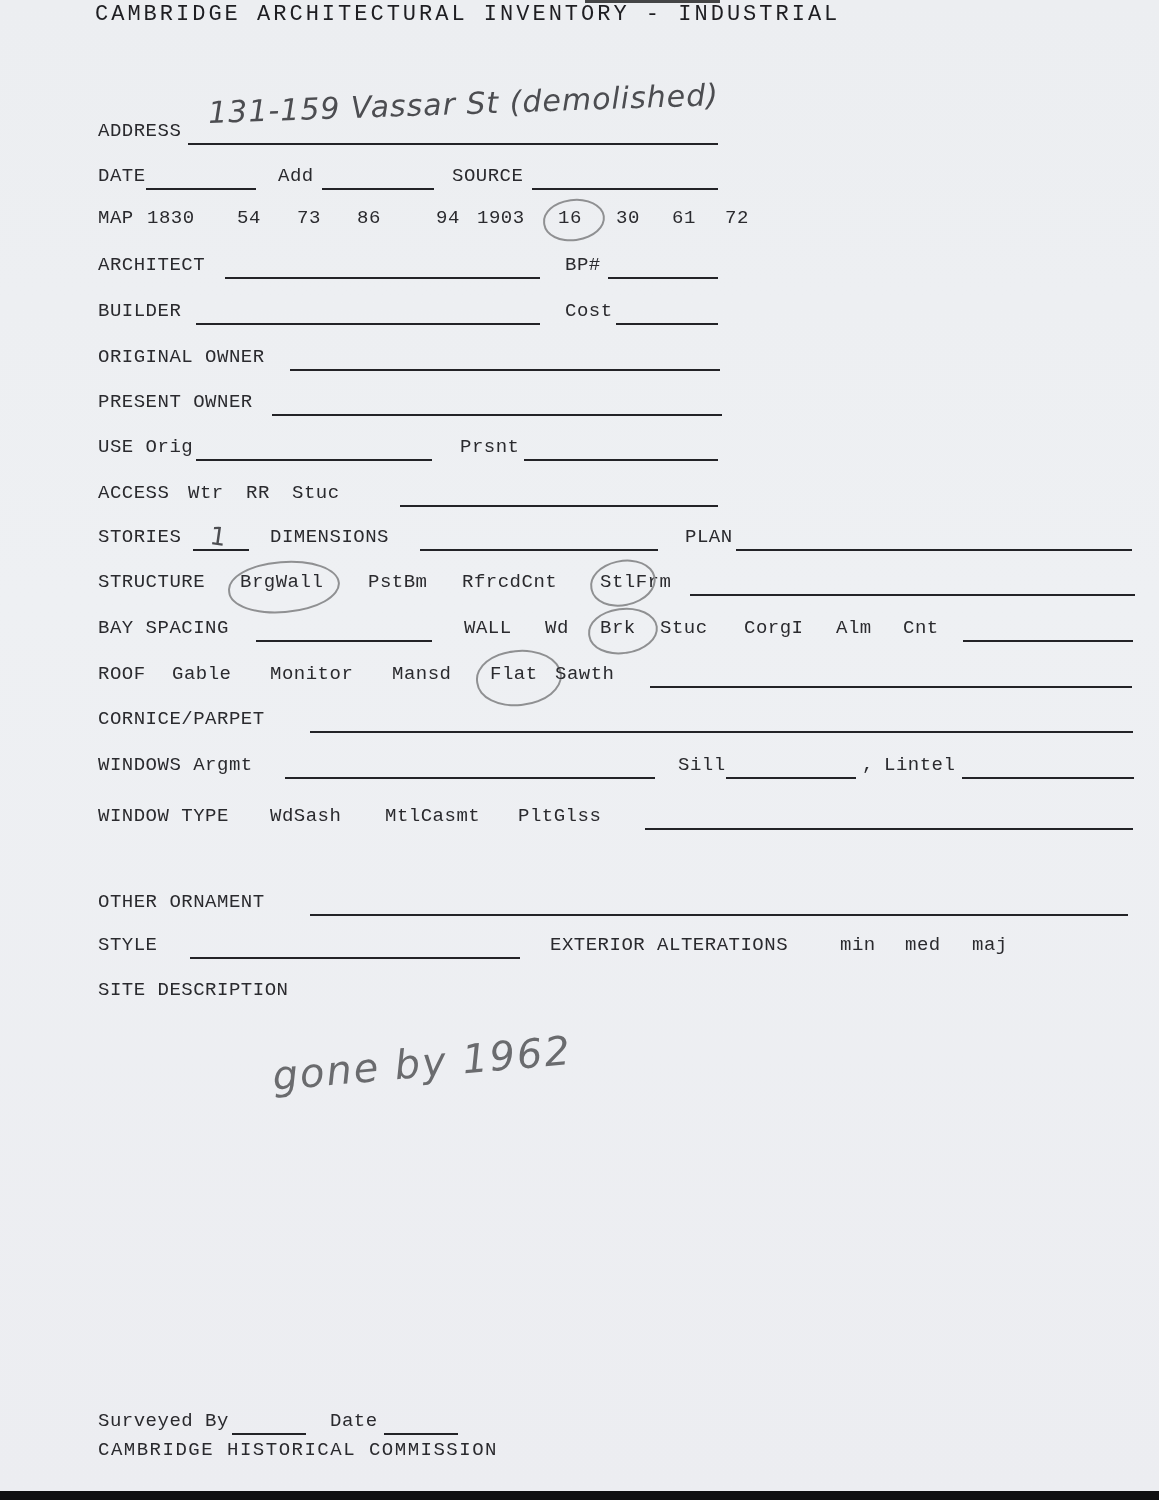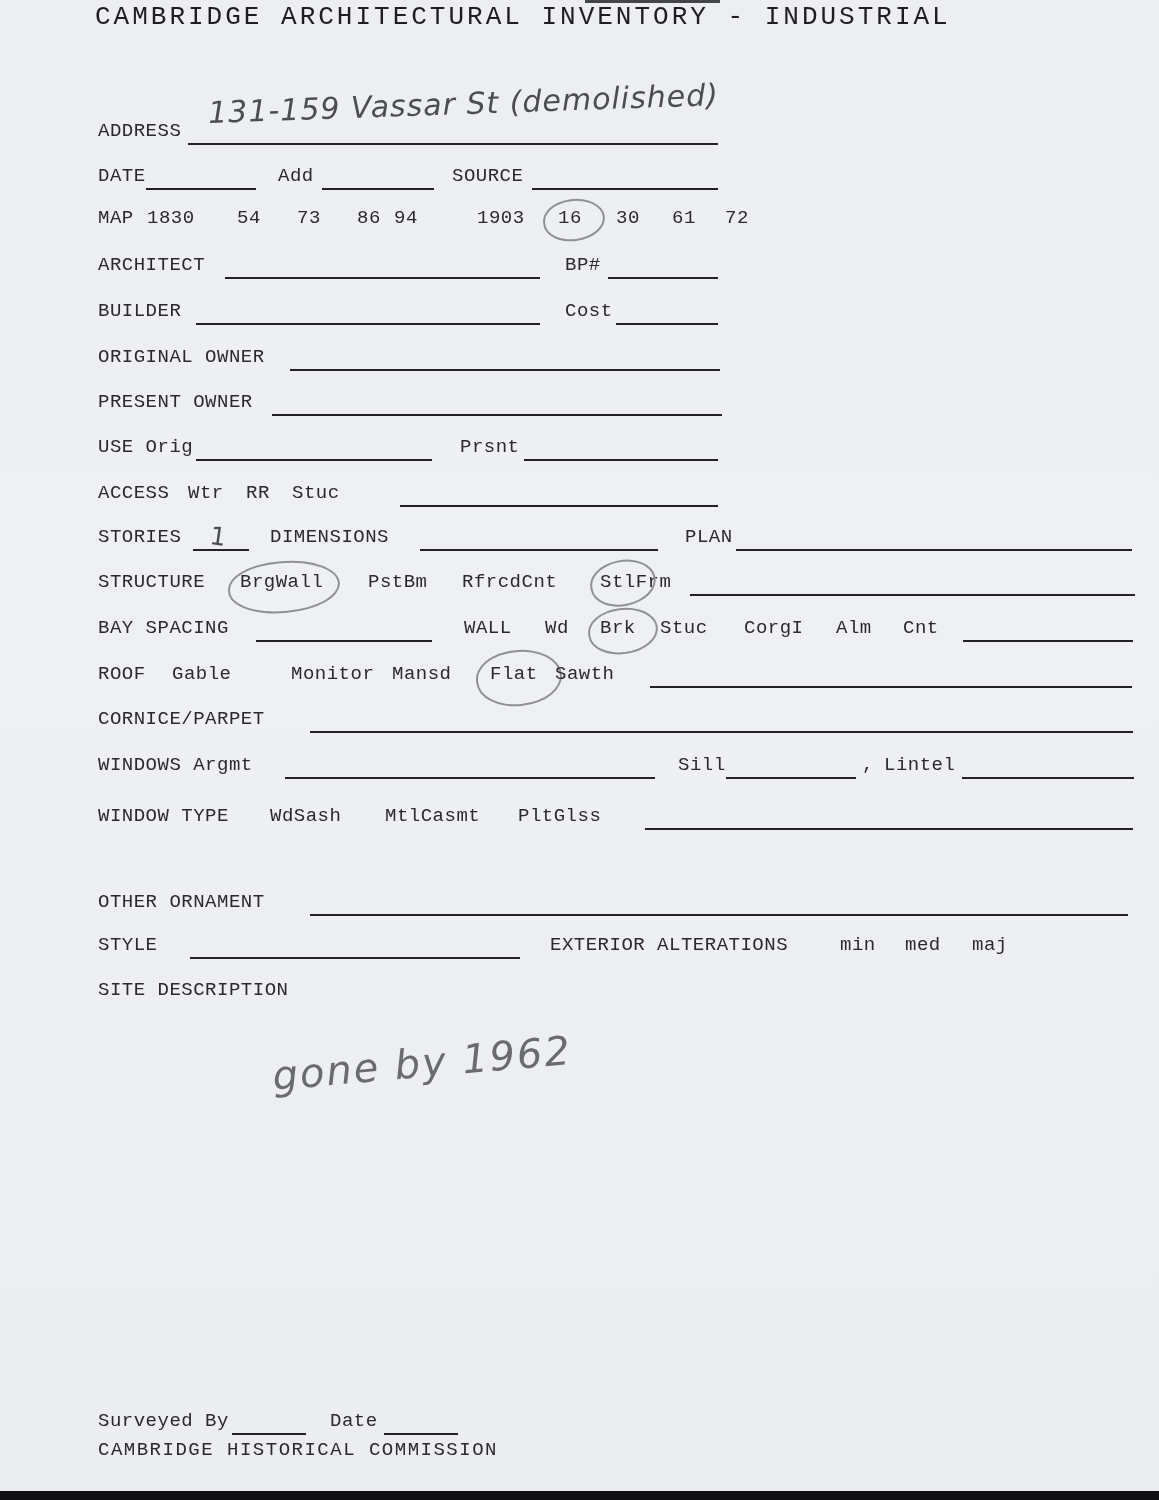--- a/index.html
+++ b/index.html
@@ -4,21 +4,21 @@
 <style>
   html,body{margin:0;padding:0;}
   body{width:1159px;height:1500px;position:relative;overflow:hidden;
        background:#edeff2;font-family:"Liberation Mono",monospace;}
   .page{position:absolute;inset:0;background:
         linear-gradient(180deg,#eceef1 0%,#eef0f3 40%,#ecedf1 100%);}
   .row{position:absolute;left:0;right:0;height:30px;color:#2a2a2e;
        font-size:19px;letter-spacing:.5px;white-space:nowrap;}
   .t{position:absolute;top:0;}
   .line{position:absolute;top:0;height:23px;border-bottom:2px solid #232327;}
-  .title{font-size:26px;letter-spacing:3px;color:#1e1e22;}
+  .title{font-size:22px;letter-spacing:3px;color:#1e1e22;}
   .hand{font-family:"DejaVu Sans",sans-serif;font-style:italic;color:#4c4d51;}
   .ring{position:absolute;border:2.5px solid #8f9092;border-radius:48% 52% 50% 50%;
         background:transparent;}
   .botbar{position:absolute;left:0;right:0;top:1491px;height:9px;background:#101012;}
   .topmark{position:absolute;left:585px;top:0;width:135px;height:3px;background:#1a1a1c;opacity:.8;}
 </style>
 </head>
 <body>
 
 <div class="page">
@@ -42,21 +42,21 @@
     <span class="t" style="left:452px;">SOURCE</span>
     <span class="line" style="left:532px;width:186px;"></span>
   </div>
 
   <div class="row" style="top:207px;">
     <span class="t" style="left:98px;">MAP</span>
     <span class="t" style="left:147px;">1830</span>
     <span class="t" style="left:237px;">54</span>
     <span class="t" style="left:297px;">73</span>
     <span class="t" style="left:357px;">86</span>
-    <span class="t" style="left:394px;">94</span>
+    <span class="t" style="left:436px;">94</span>
     <span class="t" style="left:477px;">1903</span>
     <span class="t" style="left:558px;">16</span>
     <i class="ring" style="left:543px;top:-8px;width:58px;height:38px;transform:rotate(-8deg);"></i>
     <span class="t" style="left:616px;">30</span>
     <span class="t" style="left:672px;">61</span>
     <span class="t" style="left:725px;">72</span>
   </div>
 
   <div class="row" style="top:254px;">
     <span class="t" style="left:98px;">ARCHITECT</span>
@@ -128,21 +128,21 @@
     <span class="t" style="left:660px;">Stuc</span>
     <span class="t" style="left:744px;">CorgI</span>
     <span class="t" style="left:836px;">Alm</span>
     <span class="t" style="left:903px;">Cnt</span>
     <span class="line" style="left:963px;width:170px;"></span>
   </div>
 
   <div class="row" style="top:663px;">
     <span class="t" style="left:98px;">ROOF</span>
     <span class="t" style="left:172px;">Gable</span>
-    <span class="t" style="left:291px;">Monitor</span>
+    <span class="t" style="left:270px;">Monitor</span>
     <span class="t" style="left:392px;">Mansd</span>
     <span class="t" style="left:490px;">Flat</span>
     <i class="ring" style="left:476px;top:-13px;width:82px;height:52px;transform:rotate(-6deg);"></i>
     <span class="t" style="left:555px;">Sawth</span>
     <span class="line" style="left:650px;width:482px;"></span>
   </div>
 
   <div class="row" style="top:708px;">
     <span class="t" style="left:98px;">CORNICE/PARPET</span>
     <span class="line" style="left:310px;width:823px;"></span>

